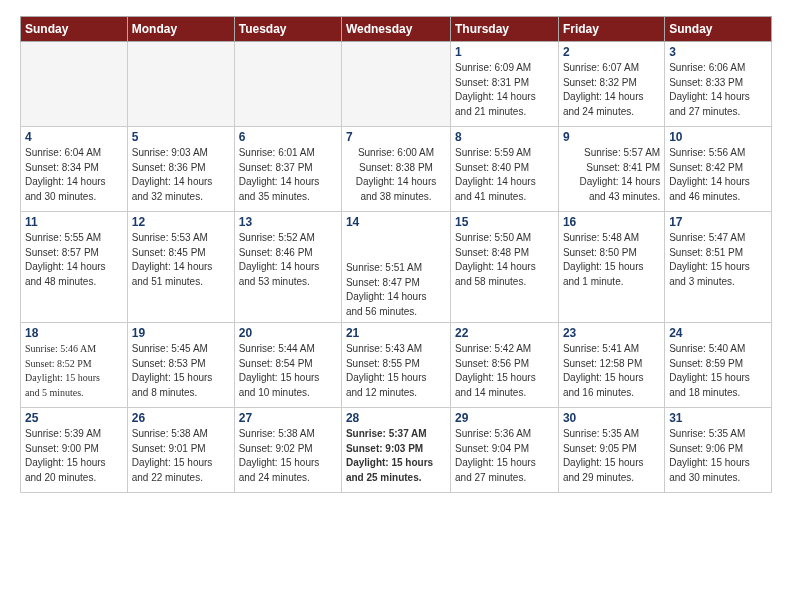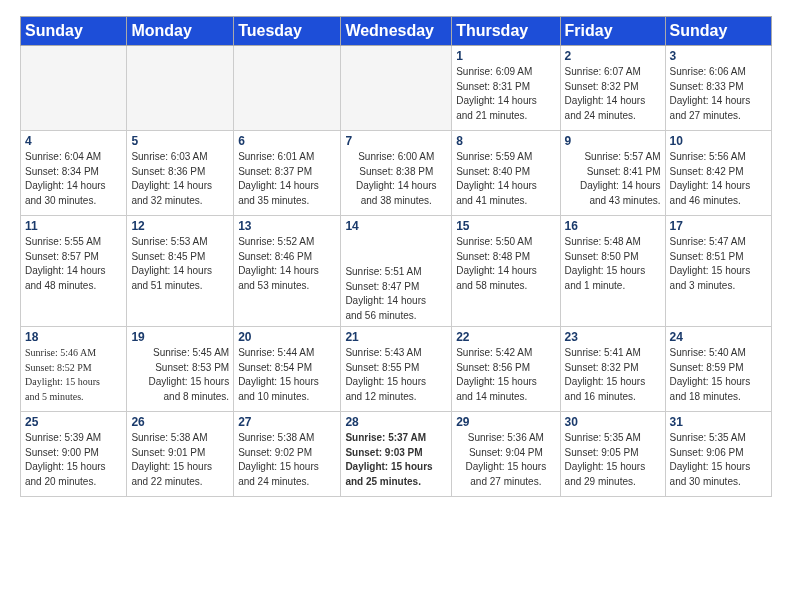--- a/index.html
+++ b/index.html
@@ -45,25 +45,25 @@
     .subtitle {
       font-size: 14px;
       color: #333;
     }
     .calendar {
       width: 100%;
       border-collapse: collapse;
       font-size: 10.5px;
     }
     .calendar th {
-      background: #1d4ed8;
+      background: #7f1d1d;
       color: #fff;
       padding: 5px 4px;
       text-align: left;
-      font-size: 16px;
+      font-size: 12px;
       font-weight: bold;
       border: 1px solid #aaa;
     }
     .calendar td {
       border: 1px solid #ccc;
       vertical-align: top;
       padding: 3px 4px;
       width: 113px;
       min-height: 80px;
       background: #fff;
@@ -147,21 +147,21 @@
               <span class="day-num">4</span>
               <div class="day-info" style="white-space: pre-line;">Sunrise: 6:04 AM
 Sunset: 8:34 PM
 Daylight: 14 hours
 and 30 minutes.</div>
             </div>
           </td>
           <td>
             <div class="cell-content">
               <span class="day-num">5</span>
-              <div class="day-info" style="white-space: pre-line;">Sunrise: 6:03 AM
+              <div class="day-info" style="white-space: pre-line;">Sunrise: 9:03 AM
 Sunset: 8:36 PM
 Daylight: 14 hours
 and 32 minutes.</div>
             </div>
           </td>
           <td>
             <div class="cell-content">
               <span class="day-num">6</span>
               <div class="day-info" style="white-space: pre-line;">Sunrise: 6:01 AM
 Sunset: 8:37 PM
@@ -277,21 +277,21 @@
               <span class="day-num">18</span>
               <div class="day-info" style="white-space: pre-line; font-family: Liberation Serif, serif;">Sunrise: 5:46 AM
 Sunset: 8:52 PM
 Daylight: 15 hours
 and 5 minutes.</div>
             </div>
           </td>
           <td>
             <div class="cell-content">
               <span class="day-num">19</span>
-              <div class="day-info" style="white-space: pre-line; text-align: right;">Sunrise: 5:45 AM
+              <div class="day-info" style="white-space: pre-line;">Sunrise: 5:45 AM
 Sunset: 8:53 PM
 Daylight: 15 hours
 and 8 minutes.</div>
             </div>
           </td>
           <td>
             <div class="cell-content">
               <span class="day-num">20</span>
               <div class="day-info" style="white-space: pre-line;">Sunrise: 5:44 AM
 Sunset: 8:54 PM
@@ -314,21 +314,21 @@
               <div class="day-info" style="white-space: pre-line;">Sunrise: 5:42 AM
 Sunset: 8:56 PM
 Daylight: 15 hours
 and 14 minutes.</div>
             </div>
           </td>
           <td>
             <div class="cell-content">
               <span class="day-num">23</span>
               <div class="day-info" style="white-space: pre-line;">Sunrise: 5:41 AM
-Sunset: 8:32 PM
+Sunset: 12:58 PM
 Daylight: 15 hours
 and 16 minutes.</div>
             </div>
           </td>
           <td>
             <div class="cell-content">
               <span class="day-num">24</span>
               <div class="day-info" style="white-space: pre-line;">Sunrise: 5:40 AM
 Sunset: 8:59 PM
 Daylight: 15 hours
@@ -369,21 +369,21 @@
               <span class="day-num">28</span>
               <div class="day-info" style="white-space: pre-line; font-weight: bold;">Sunrise: 5:37 AM
 Sunset: 9:03 PM
 Daylight: 15 hours
 and 25 minutes.</div>
             </div>
           </td>
           <td>
             <div class="cell-content">
               <span class="day-num">29</span>
-              <div class="day-info" style="white-space: pre-line; text-align: center;">Sunrise: 5:36 AM
+              <div class="day-info" style="white-space: pre-line;">Sunrise: 5:36 AM
 Sunset: 9:04 PM
 Daylight: 15 hours
 and 27 minutes.</div>
             </div>
           </td>
           <td>
             <div class="cell-content">
               <span class="day-num">30</span>
               <div class="day-info" style="white-space: pre-line;">Sunrise: 5:35 AM
 Sunset: 9:05 PM

